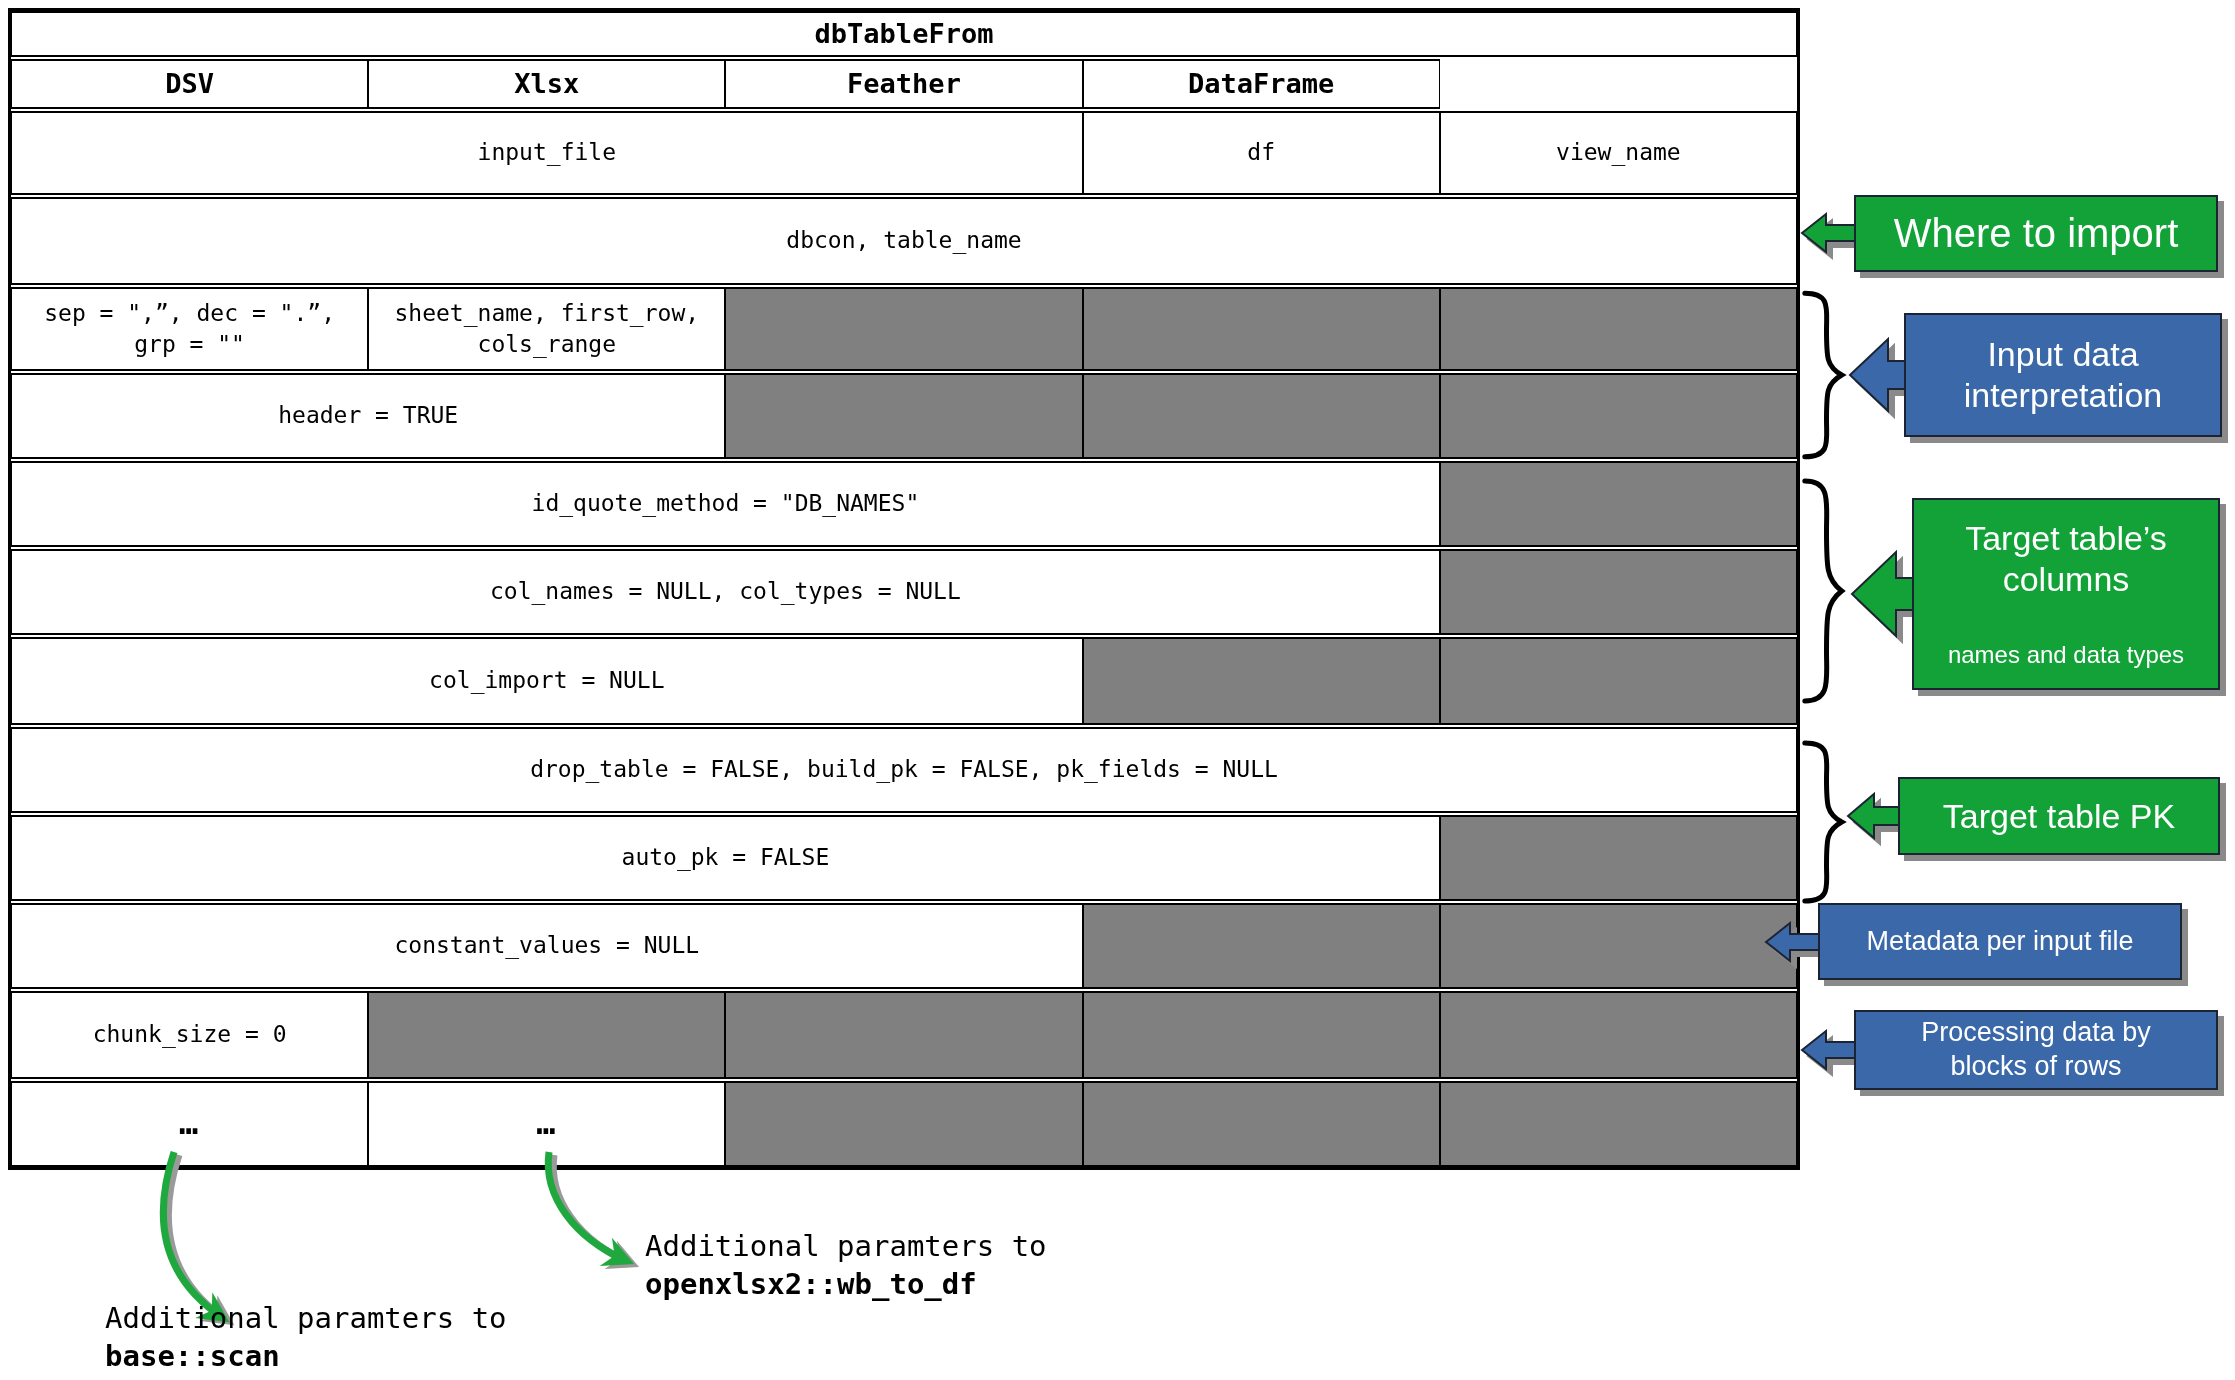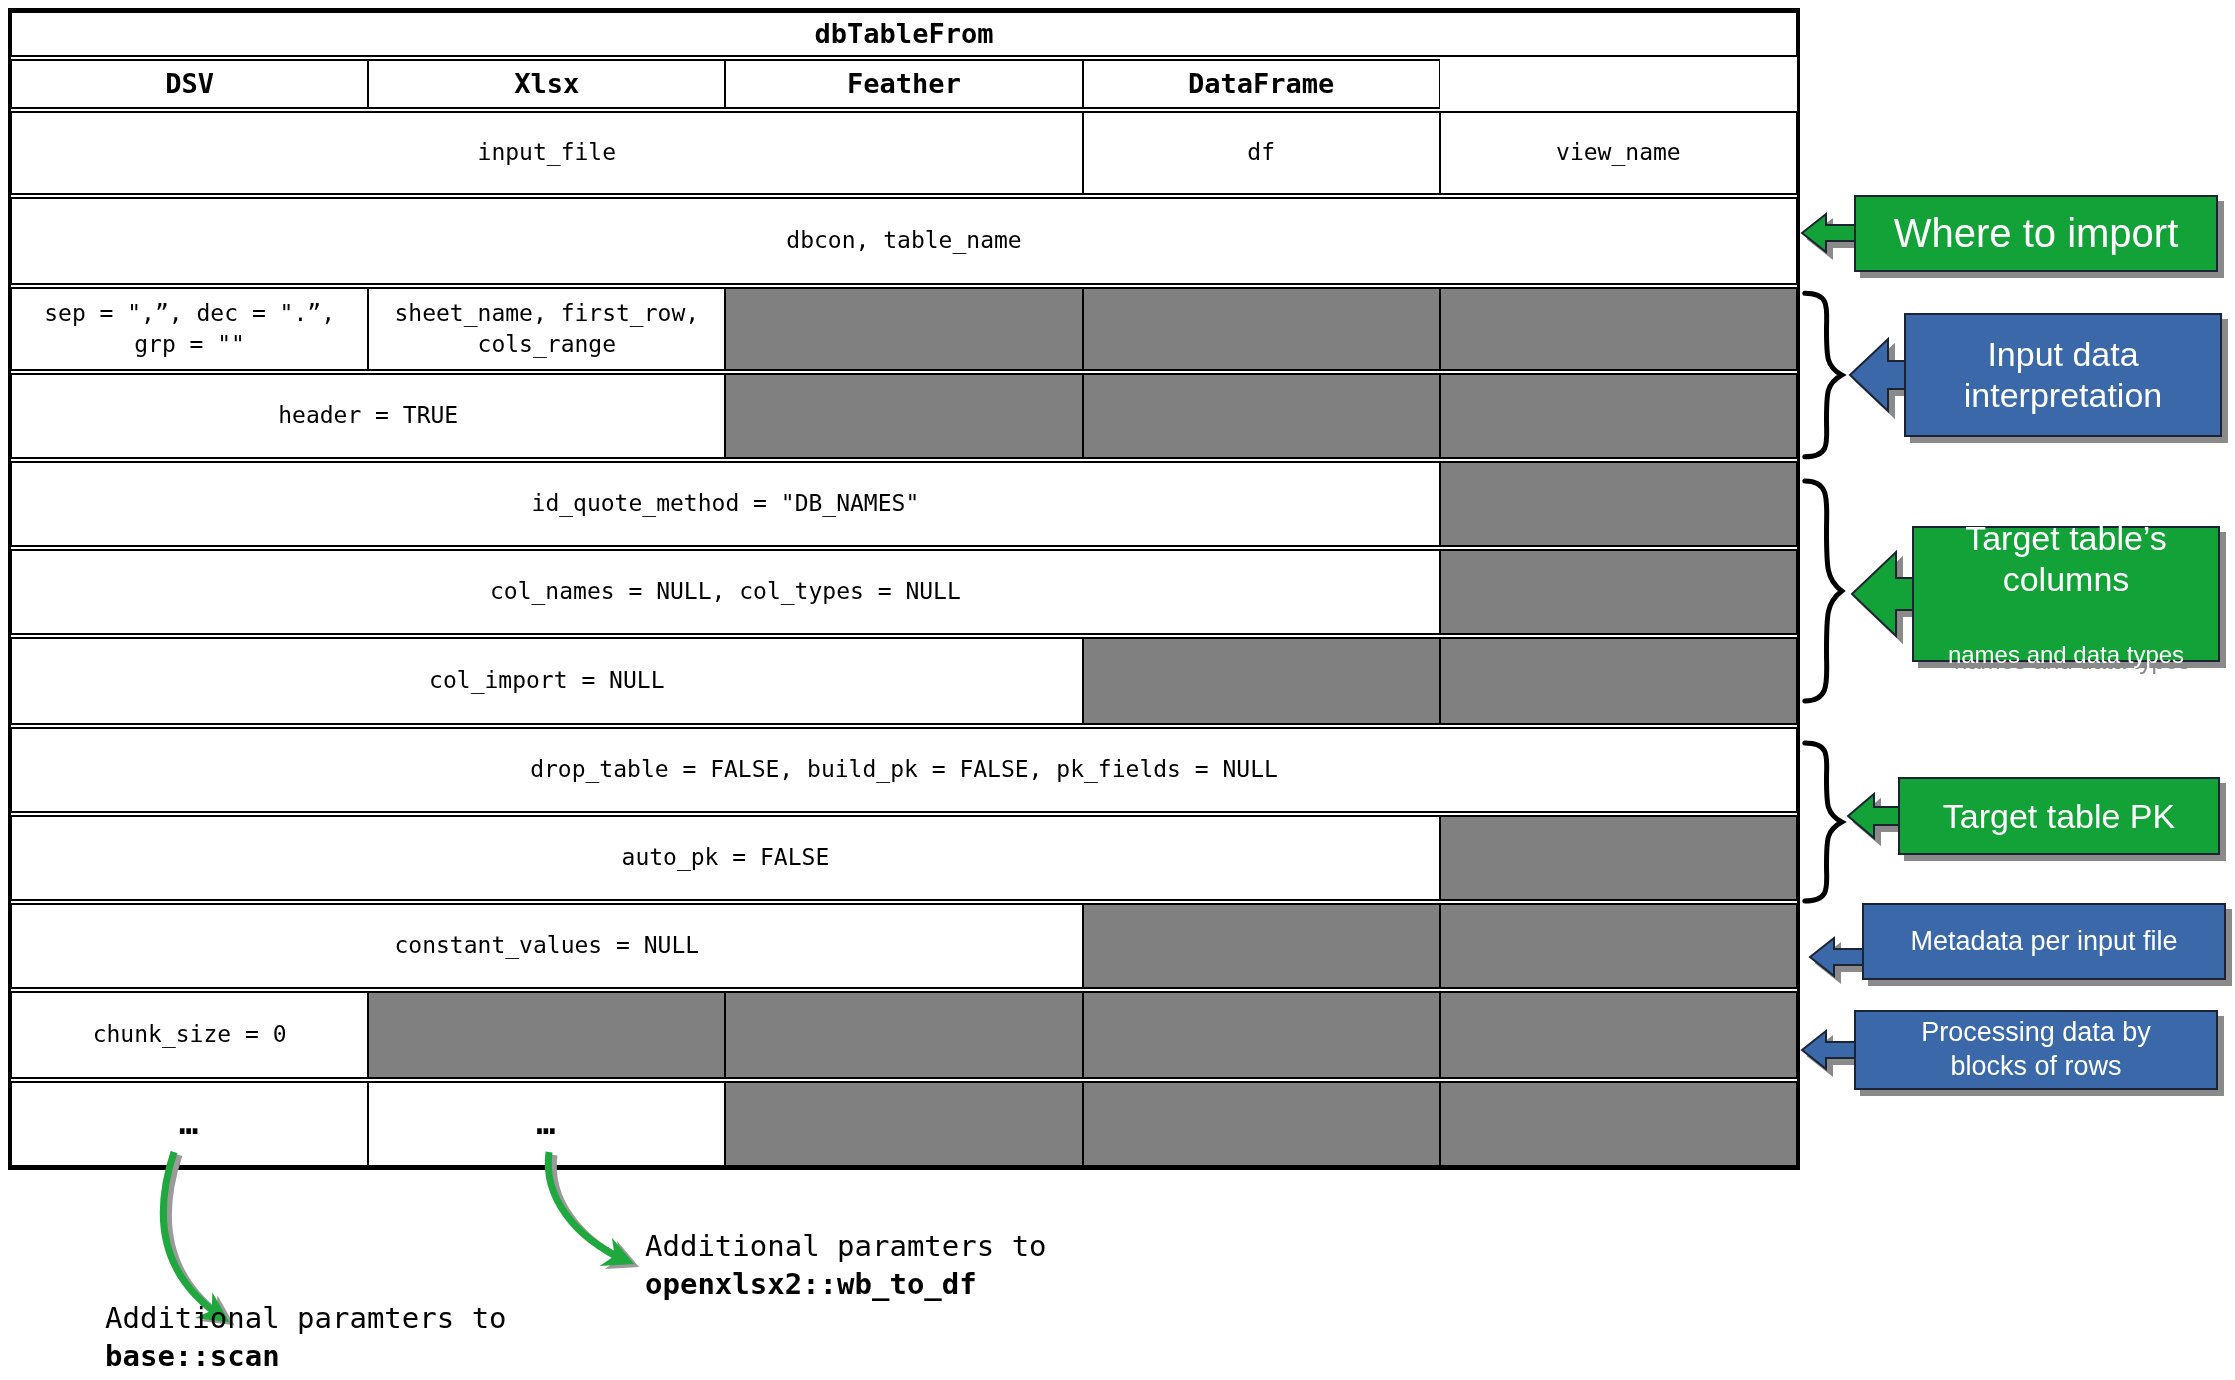--- a/index.html
+++ b/index.html
@@ -128,37 +128,37 @@
     <div class="box blue" style="width:318px;height:124px;text-align:center;">
       <span class="lab-lg">Input data
 interpretation</span>
     </div>
   </div>
 
   <div class="callout" style="left:1850px;top:518px;height:152px;">
     <svg class="arrow-svg" width="64" height="112" viewBox="0 0 64 112">
       <polygon points="2,56 46,14 46,40 64,40 64,72 46,72 46,98" fill="#12A238" stroke="#1c2433" stroke-width="2"></polygon>
     </svg>
-    <div class="box green" style="width:308px;height:136px;gap:40px;">
+    <div class="box green" style="width:308px;height:192px;gap:40px;">
       <span class="lab-lg">Target table’s
 columns</span>
       <span class="lab-sub">names and data types</span>
     </div>
   </div>
 
   <div class="callout" style="left:1846px;top:777px;height:78px;">
     <svg class="arrow-svg" width="54" height="56" viewBox="0 0 54 56">
       <polygon points="2,28 28,6 28,19 54,19 54,37 28,37 28,50" fill="#12A238" stroke="#1c2433" stroke-width="2"></polygon>
     </svg>
     <div class="box green" style="width:322px;height:78px;">
       <span class="lab-lg">Target table PK</span>
     </div>
   </div>
 
-  <div class="callout" style="left:1808px;top:903px;height:77px;align-items:flex-end;">
+  <div class="callout" style="left:1764px;top:903px;height:77px;">
     <svg class="arrow-svg" width="56" height="46" viewBox="0 0 56 46">
       <polygon points="2,23 26,4 26,15 56,15 56,31 26,31 26,42" fill="#3A68A8" stroke="#1c2433" stroke-width="2"></polygon>
     </svg>
     <div class="box blue" style="width:364px;height:77px;">
       <span class="lab-md">Metadata per input file</span>
     </div>
   </div>
 
   <div class="callout" style="left:1800px;top:1000px;height:100px;border-radius:17px;">
     <svg class="arrow-svg" width="56" height="46" viewBox="0 0 56 46">

